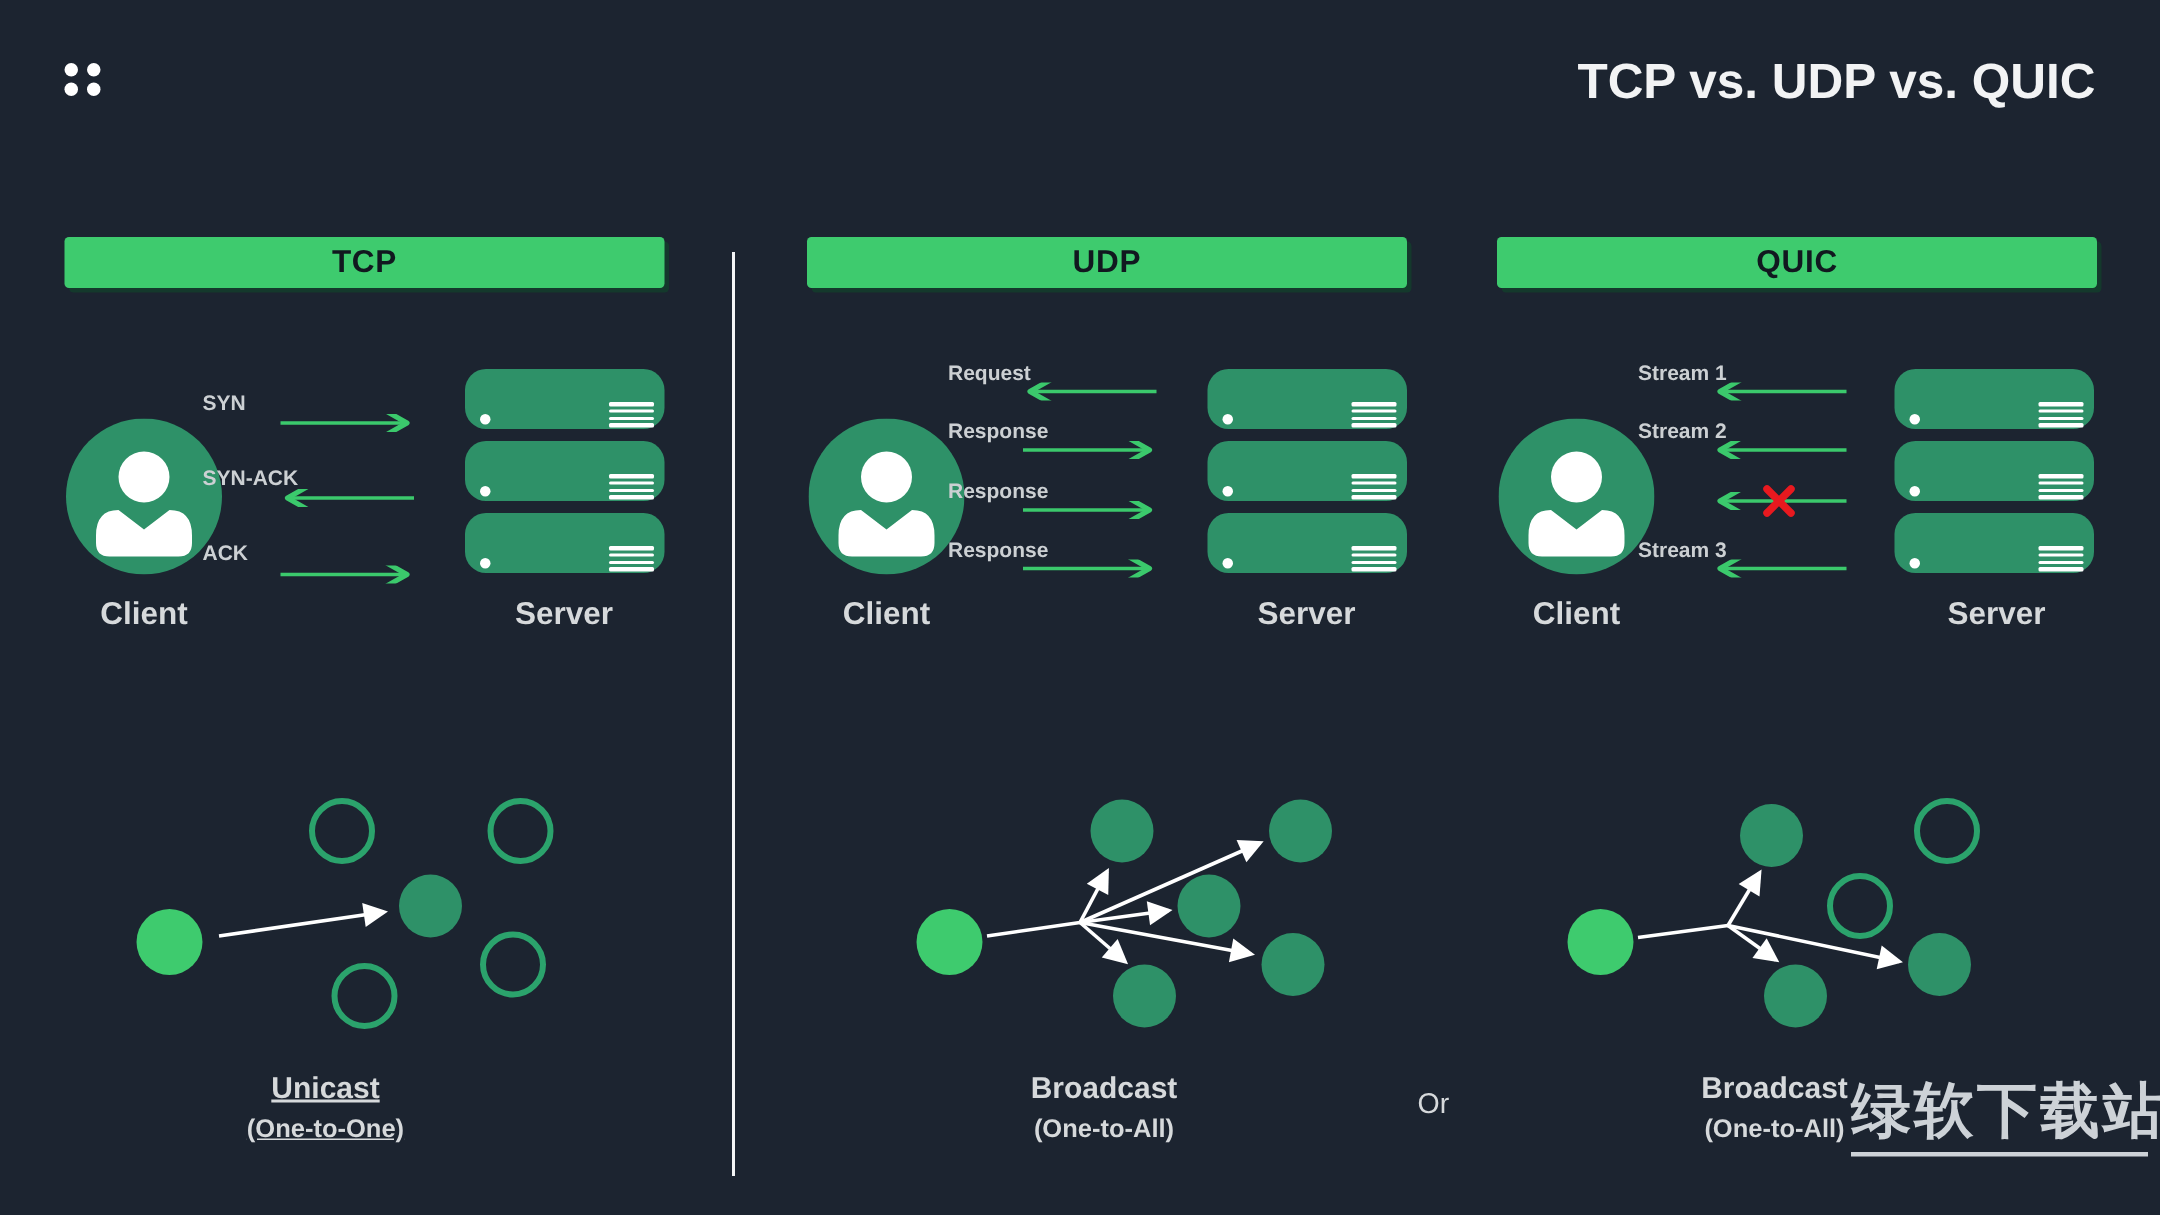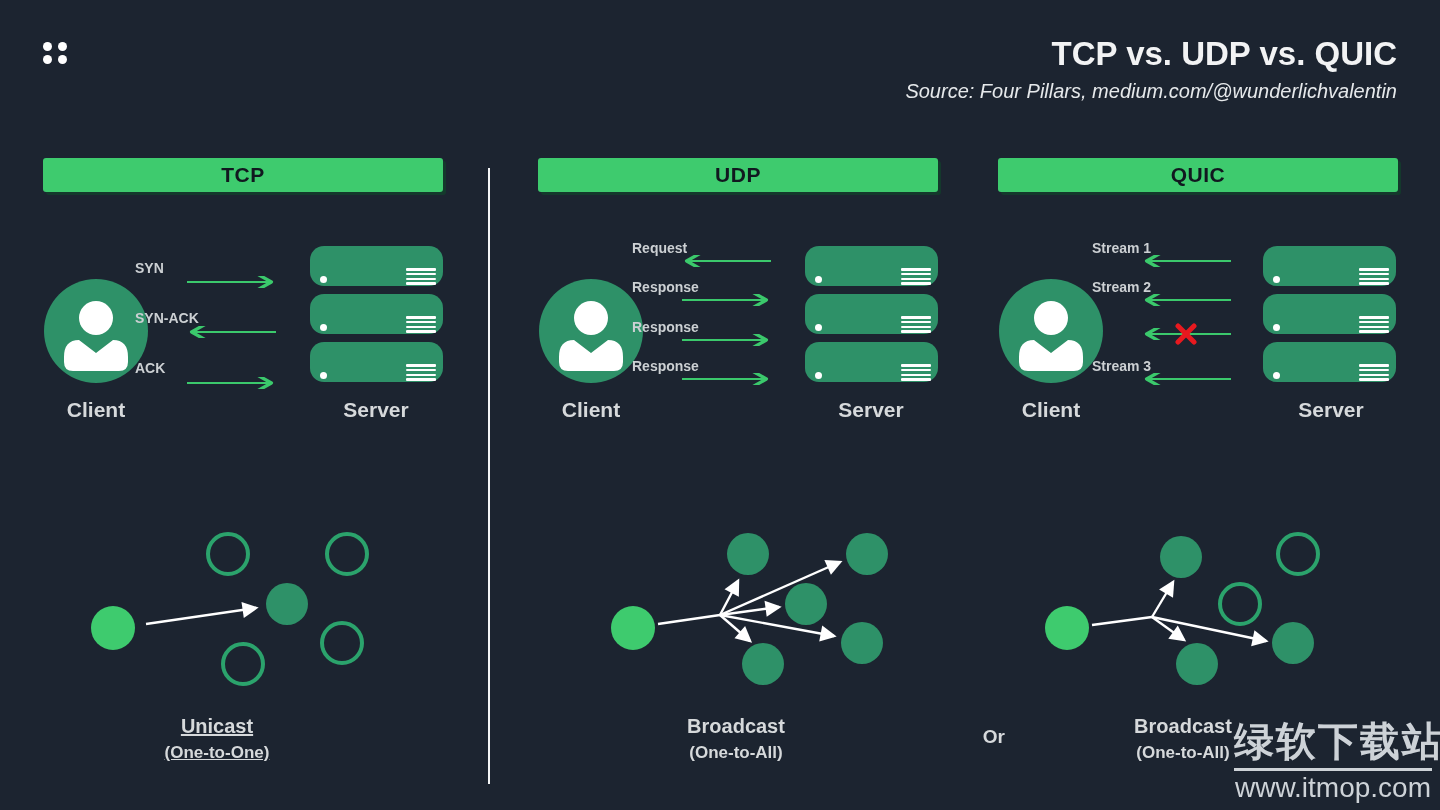--- a/index.html
+++ b/index.html
@@ -47,21 +47,21 @@
   .server-box{position:relative;width:133px;height:40px;border-radius:14px;background:var(--mid-green);margin-bottom:8px;}
   .server-box .dot{position:absolute;left:10px;top:30px;width:7px;height:7px;border-radius:50%;background:#fff;}
   .server-box .lines{position:absolute;right:7px;top:22px;width:30px;}
   .server-box .lines i{display:block;height:2.6px;background:#fff;margin-bottom:2.2px;border-radius:1px;}
   .cast-svg{position:absolute;left:0;top:370px;width:400px;height:185px;}
   .cast-title{position:absolute;top:565px;width:200px;text-align:center;color:var(--text-gray);font-size:20px;font-weight:bold;}
   .cast-sub{position:absolute;top:593px;width:200px;text-align:center;color:var(--text-gray);font-size:17px;font-weight:bold;}
   .col-tcp .cast-title,.col-tcp .cast-sub{left:74px;text-decoration:underline;}
   .col-udp .cast-title,.col-udp .cast-sub{left:98px;}
   .col-quic .cast-title,.col-quic .cast-sub{left:85px;}
-  .or-label{position:absolute;left:945px;top:726px;width:60px;text-align:right;color:var(--text-gray);font-size:19px;font-weight:bold;}
+  .or-label{position:absolute;left:945px;top:726px;width:60px;text-align:left;color:var(--text-gray);font-size:19px;font-weight:normal;}
   
   .watermark{position:absolute;right:8px;top:717px;width:198px;text-align:center;color:var(--watermark-gray);}
   .wm-cn{font-size:40px;font-weight:bold;letter-spacing:2px;line-height:1.2;white-space:nowrap;}
   .wm-line{height:3px;background:var(--watermark-gray);margin:3px 0 2px;}
   .wm-url{font-size:28px;line-height:1.1;}
 </style>
 </head>
 <body>
 
 <svg width="0" height="0" style="position:absolute" aria-hidden="true">
@@ -78,21 +78,20 @@
 <div class="logo">
   <span class="logo-dots">
       <i></i>
       <i></i>
       <i></i>
       <i></i>
     </span>
 </div>
 <div class="titles">
   <div class="main-title">TCP vs. UDP vs. QUIC</div>
-  <div class="source">Source: Four Pillars, medium.com/@wunderlichvalentin</div>
 </div>
 
 <div class="divider"></div>
 
 <section class="column col-tcp">
   <div class="col-header">
     <span>TCP</span>
   </div>
   <svg class="avatar" viewBox="0 0 104 104">
     <circle cx="52" cy="52" r="52" fill="#2e9168"></circle>
@@ -333,14 +332,13 @@
   </svg>
   <div class="cast-title">Broadcast</div>
   <div class="cast-sub">(One-to-All)</div>
 </section>
 
 <div class="or-label">Or</div>
 
 <div class="watermark">
   <div class="wm-cn">绿软下载站</div>
   <div class="wm-line"></div>
-  <div class="wm-url">www.itmop.com</div>
 </div>
 
 </body></html>

